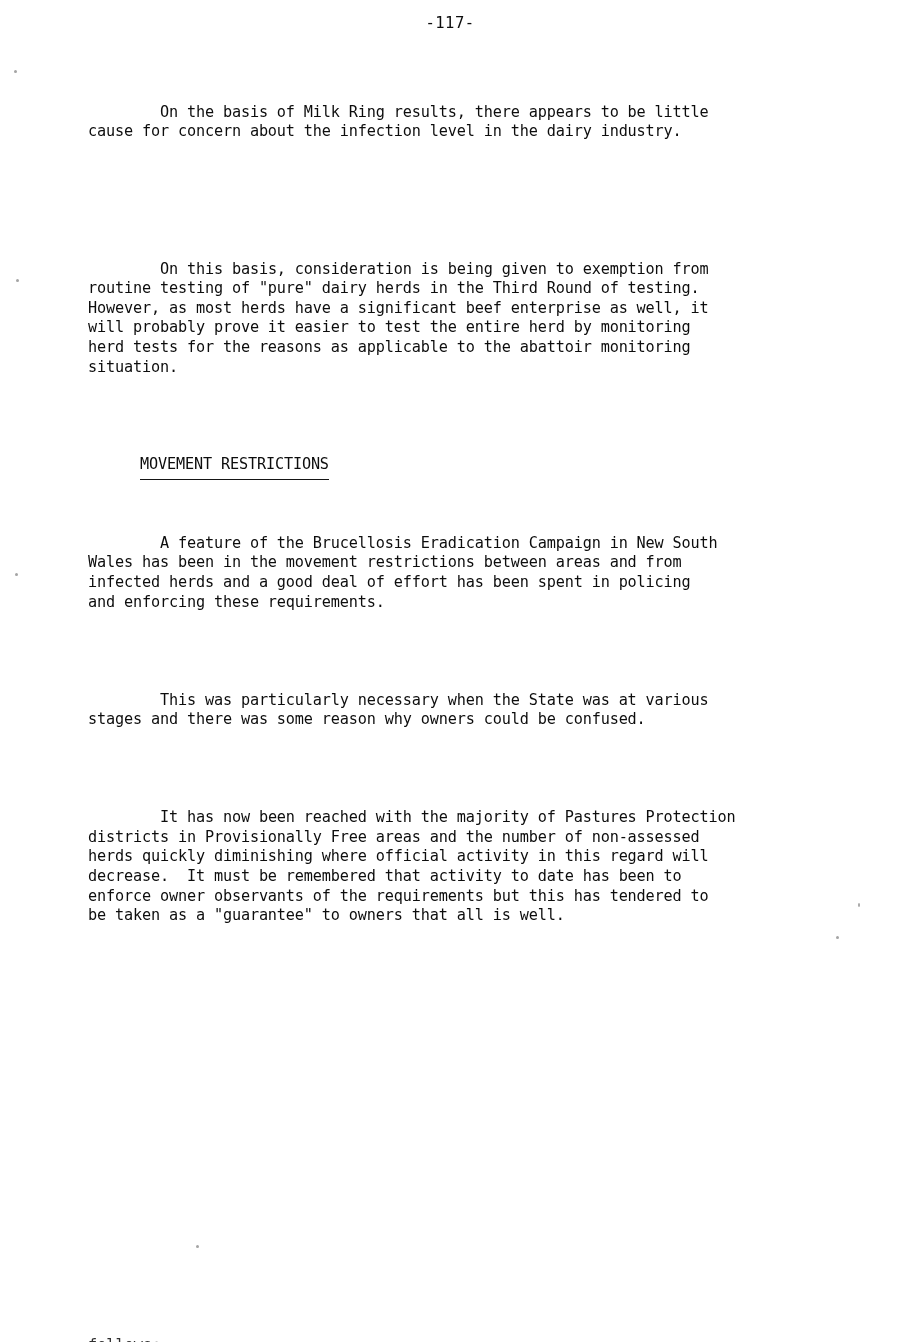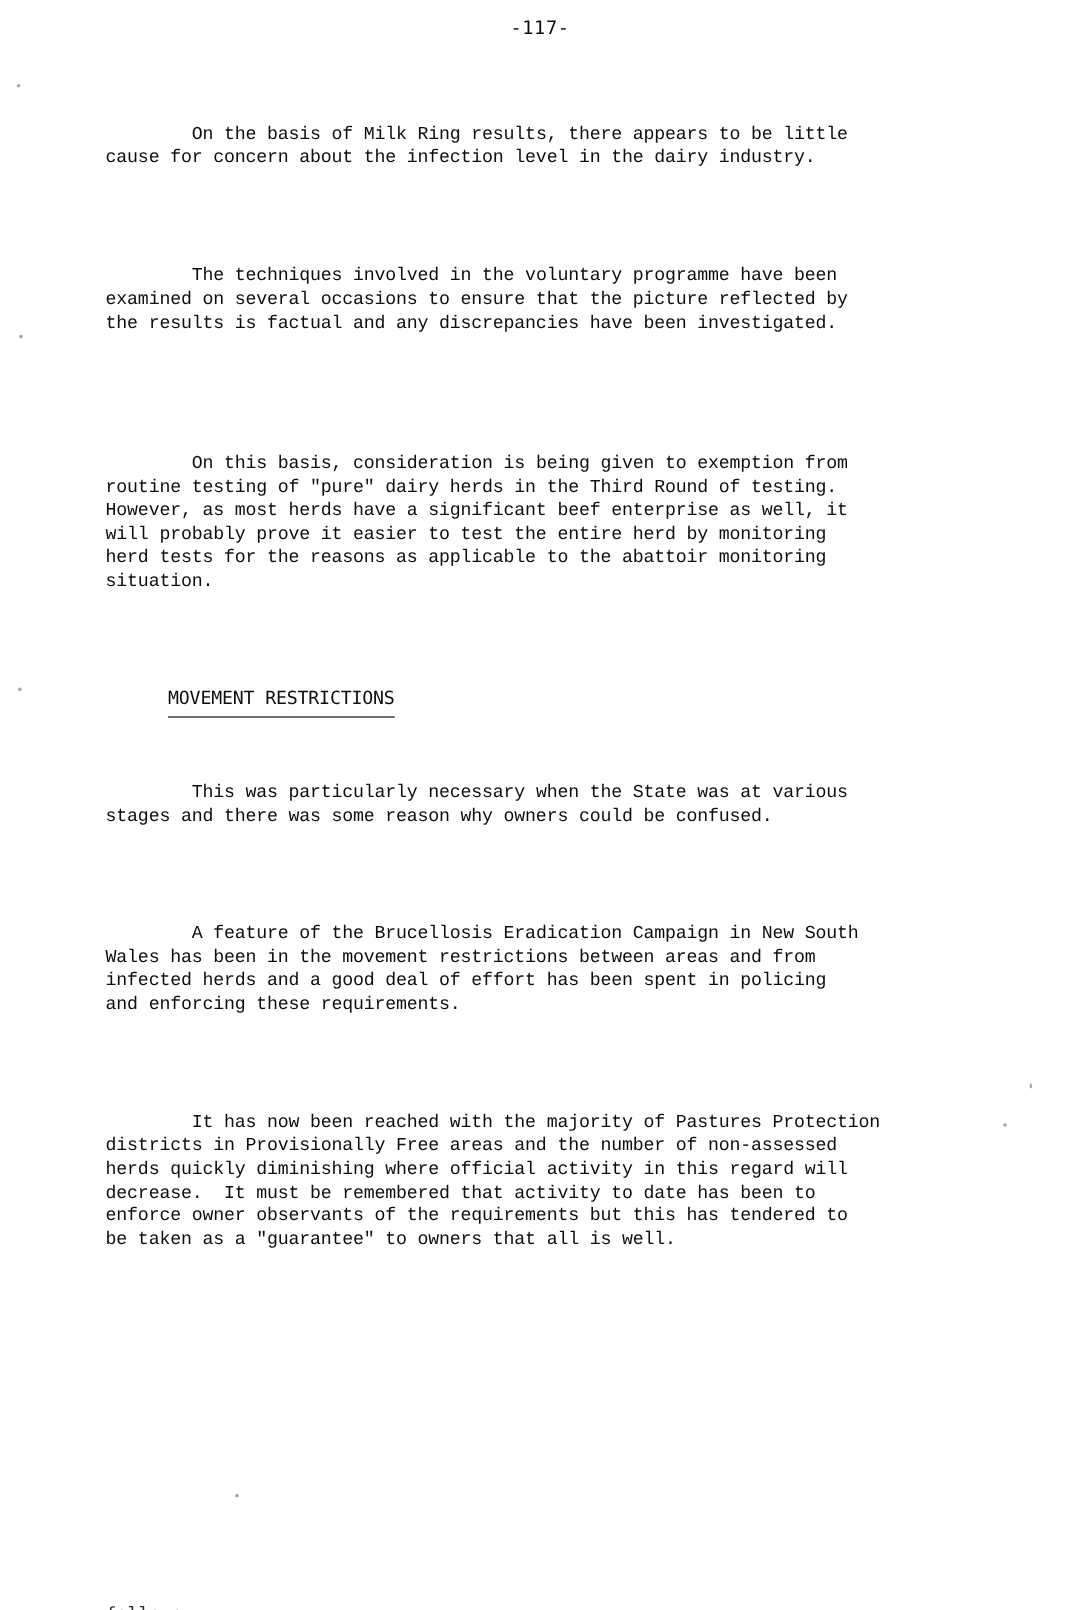--- a/index.html
+++ b/index.html
@@ -39,21 +39,20 @@
     left: 88px;
     width: 772px;
     font-size: 15.2px;
     line-height: 19.6px;
     letter-spacing: -0.15px;
     white-space: pre-wrap;
   }
   .para {
     margin: 0 0 19.6px 0;
     white-space: pre-wrap;
-    font-family: Liberation Mono, monospace;
   }
   .heading {
     margin: 0 0 0 0;
     padding-left: 52px;
     white-space: pre;
   }
   .heading span.h-text {
     border-bottom: 1.4px solid #151515;
     padding-bottom: 6px;
   }
@@ -82,41 +81,38 @@
   <div class="speck" style="left:836px; top:936px; width:3px; height:3px;"></div>
   <div class="speck" style="left:196px; top:1245px; width:3px; height:3px;"></div>
 
   <div class="page-number">-117-</div>
 
   <div class="body-text">
 
     <p class="para">        On the basis of Milk Ring results, there appears to be little
 cause for concern about the infection level in the dairy industry.</p>
 
-    <p class="para">        The techniques involved in the voluntary programme have been
-examined on several occasions to ensure that the picture reflected by
-the results is factual and any discrepancies have been investigated.</p>
 
 
     <p class="para">        On this basis, consideration is being given to exemption from
 routine testing of "pure" dairy herds in the Third Round of testing.
 However, as most herds have a significant beef enterprise as well, it
 will probably prove it easier to test the entire herd by monitoring
 herd tests for the reasons as applicable to the abattoir monitoring
 situation.</p>
 
     <p class="heading"><span class="h-text">MOVEMENT RESTRICTIONS</span></p>
 
-    <p class="para">        This was particularly necessary when the State was at various
-stages and there was some reason why owners could be confused.</p>
-
     <p class="para">        A feature of the Brucellosis Eradication Campaign in New South
 Wales has been in the movement restrictions between areas and from
 infected herds and a good deal of effort has been spent in policing
 and enforcing these requirements.</p>
+
+    <p class="para">        This was particularly necessary when the State was at various
+stages and there was some reason why owners could be confused.</p>
 
     <p class="para">        It has now been reached with the majority of Pastures Protection
 districts in Provisionally Free areas and the number of non-assessed
 herds quickly diminishing where official activity in this regard will
 decrease.  It must be remembered that activity to date has been to
 enforce owner observants of the requirements but this has tendered to
 be taken as a "guarantee" to owners that all is well.</p>
 
 
     

